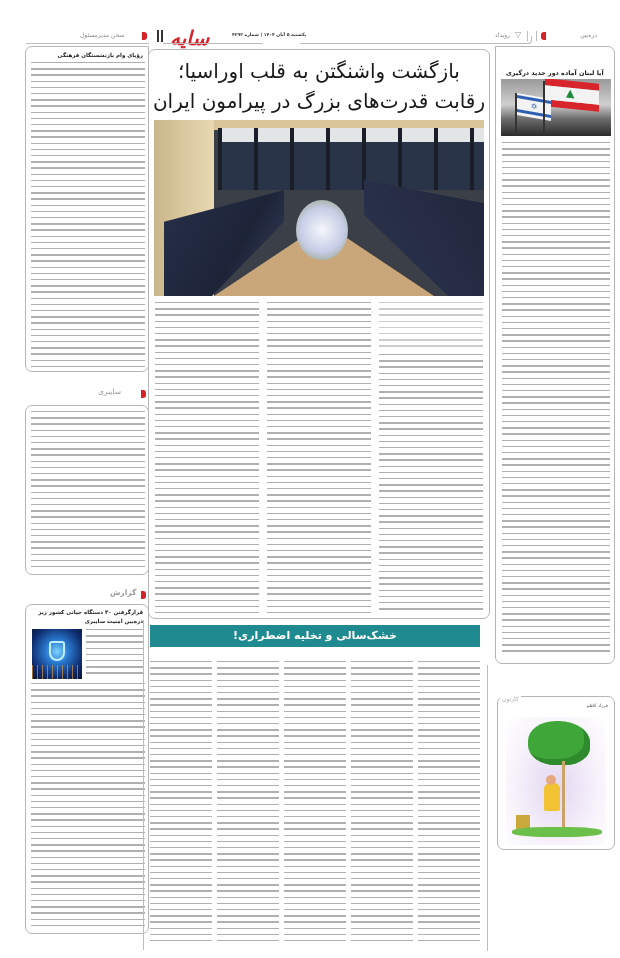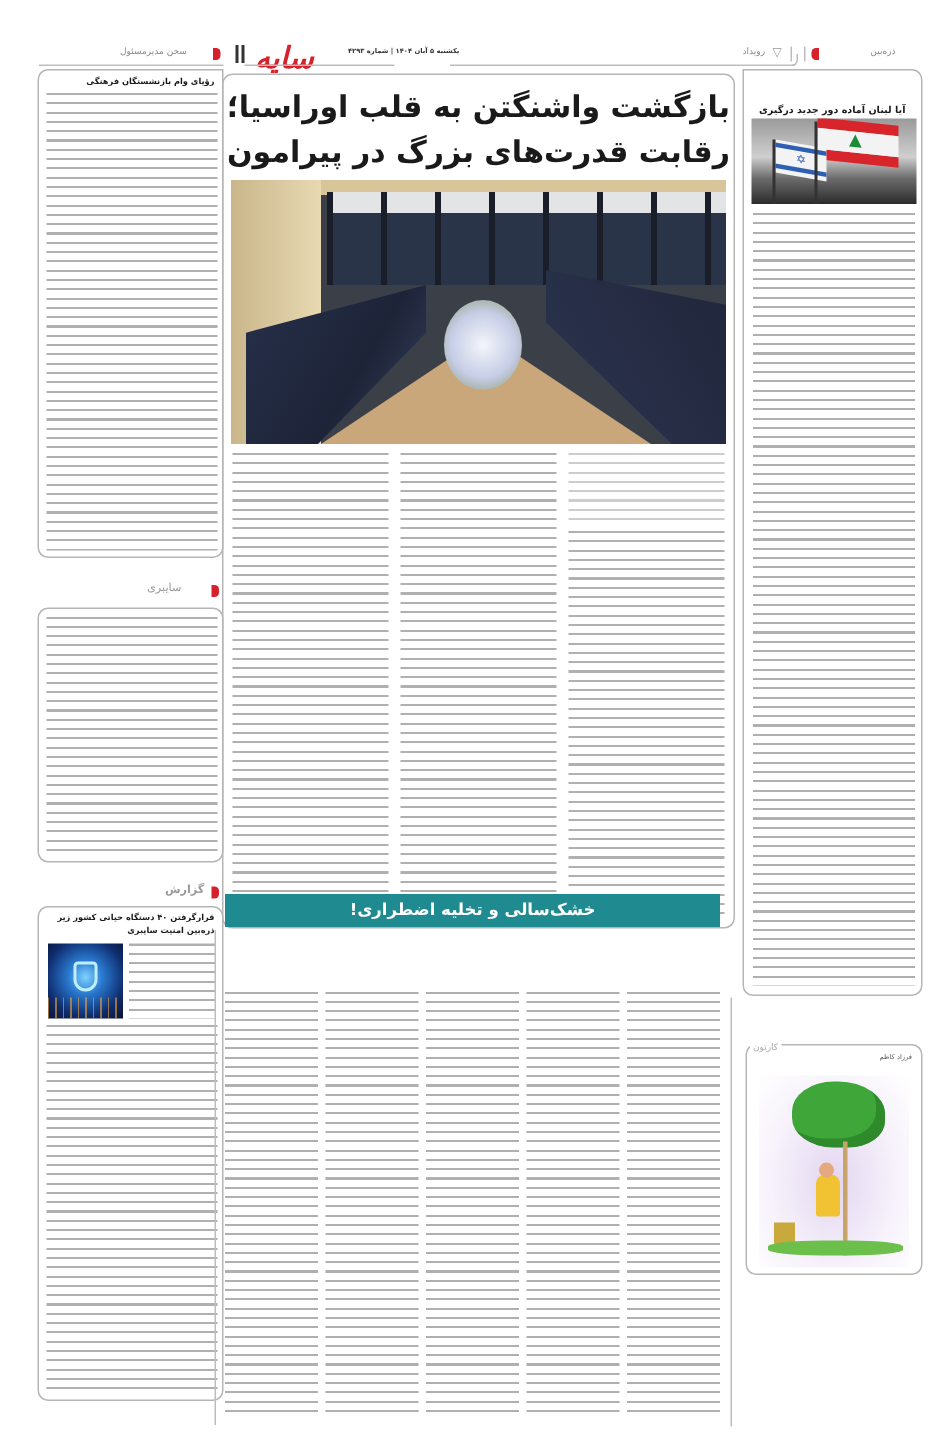--- a/index.html
+++ b/index.html
@@ -14,21 +14,21 @@
   .hdr-date { font-size: 4.5px; color: #333; font-weight: bold; white-space: nowrap; }
   .red-tab { width: 5px; height: 8px; background: #d6202a; border-radius: 0 3px 3px 0; }
   .logo { font-family: "DejaVu Serif", serif; color: #d6202a; font-size: 20px; font-weight: bold; font-style: italic; }
 
   .box { border: 1px solid #b5b5b5; border-radius: 7px; }
 
   
   .txt { font-size: 3.9px; line-height: 6.2px; color: #2a2a2a; text-align: justify; overflow: hidden; word-break: break-all; }
   .lines { background: repeating-linear-gradient(to bottom, #6f6f6f 0px, #6f6f6f 1.4px, transparent 1.4px, transparent 6.2px); opacity: .55; }
 
-  .h-main { font-size: 20px; font-weight: bold; color: #1a1a1a; text-align: center; line-height: 30px; }
+  .h-main { font-size: 20px; font-weight: normal; color: #1a1a1a; text-align: center; line-height: 30px; }
   .h-sm { font-size: 6.4px; font-weight: bold; color: #1a1a1a; line-height: 10px; }
   .section-title { font-size: 7.5px; color: #999; }
 
   .teal-bar { background: #1f8a8f; color: #fff; font-size: 11px; font-weight: bold; text-align: center; line-height: 22px; }
 
   .photo { overflow: hidden; }
 </style>
 </head>
 <body>
 
@@ -105,21 +105,21 @@
     <div class="abs" style="left:10px;top:70px;width:120px;height:106px;background:linear-gradient(120deg,#27304a 0%,#1d2438 60%,#3a4360 100%);clip-path:polygon(0 30%,100% 0,100% 30%,40% 100%,0 100%);"></div>
     <div class="abs" style="left:210px;top:60px;width:120px;height:116px;background:linear-gradient(240deg,#20263a 0%,#2c3450 100%);clip-path:polygon(0 0,100% 20%,100% 100%,70% 100%,0 30%);"></div>
   </div>
 
   <div class="abs txt lines" style="left:6px;top:252px;width:104px;height:312px;"></div>
   <div class="abs txt lines" style="left:118px;top:252px;width:104px;height:312px;"></div>
   <div class="abs txt lines" style="left:230px;top:252px;width:104px;height:46px;opacity:.35;"></div>
   <div class="abs txt lines" style="left:230px;top:304px;width:104px;height:260px;"></div>
 </div>
 
-<div class="abs teal-bar" style="left:150px;top:596px;width:330px;height:22px;">خشک‌سالی و تخلیه اضطراری!</div>
+<div class="abs teal-bar" style="left:150px;top:625px;width:330px;height:22px;">خشک‌سالی و تخلیه اضطراری!</div>
 <div class="abs" style="left:150px;top:661px;width:330px;height:290px;">
   <div class="abs txt lines" style="left:0;top:0;width:62px;height:285px;"></div>
   <div class="abs txt lines" style="left:67px;top:0;width:62px;height:285px;"></div>
   <div class="abs txt lines" style="left:134px;top:0;width:62px;height:285px;"></div>
   <div class="abs txt lines" style="left:201px;top:0;width:62px;height:285px;"></div>
   <div class="abs txt lines" style="left:268px;top:0;width:62px;height:285px;"></div>
 </div>
 
 <div class="abs box" style="left:25px;top:46px;width:124px;height:326px;border-radius:7px 0 7px 7px;">
   <div class="abs h-sm" style="right:5px;top:3px;font-size:5.5px;">رؤیای وام بازنشستگان فرهنگی</div>

